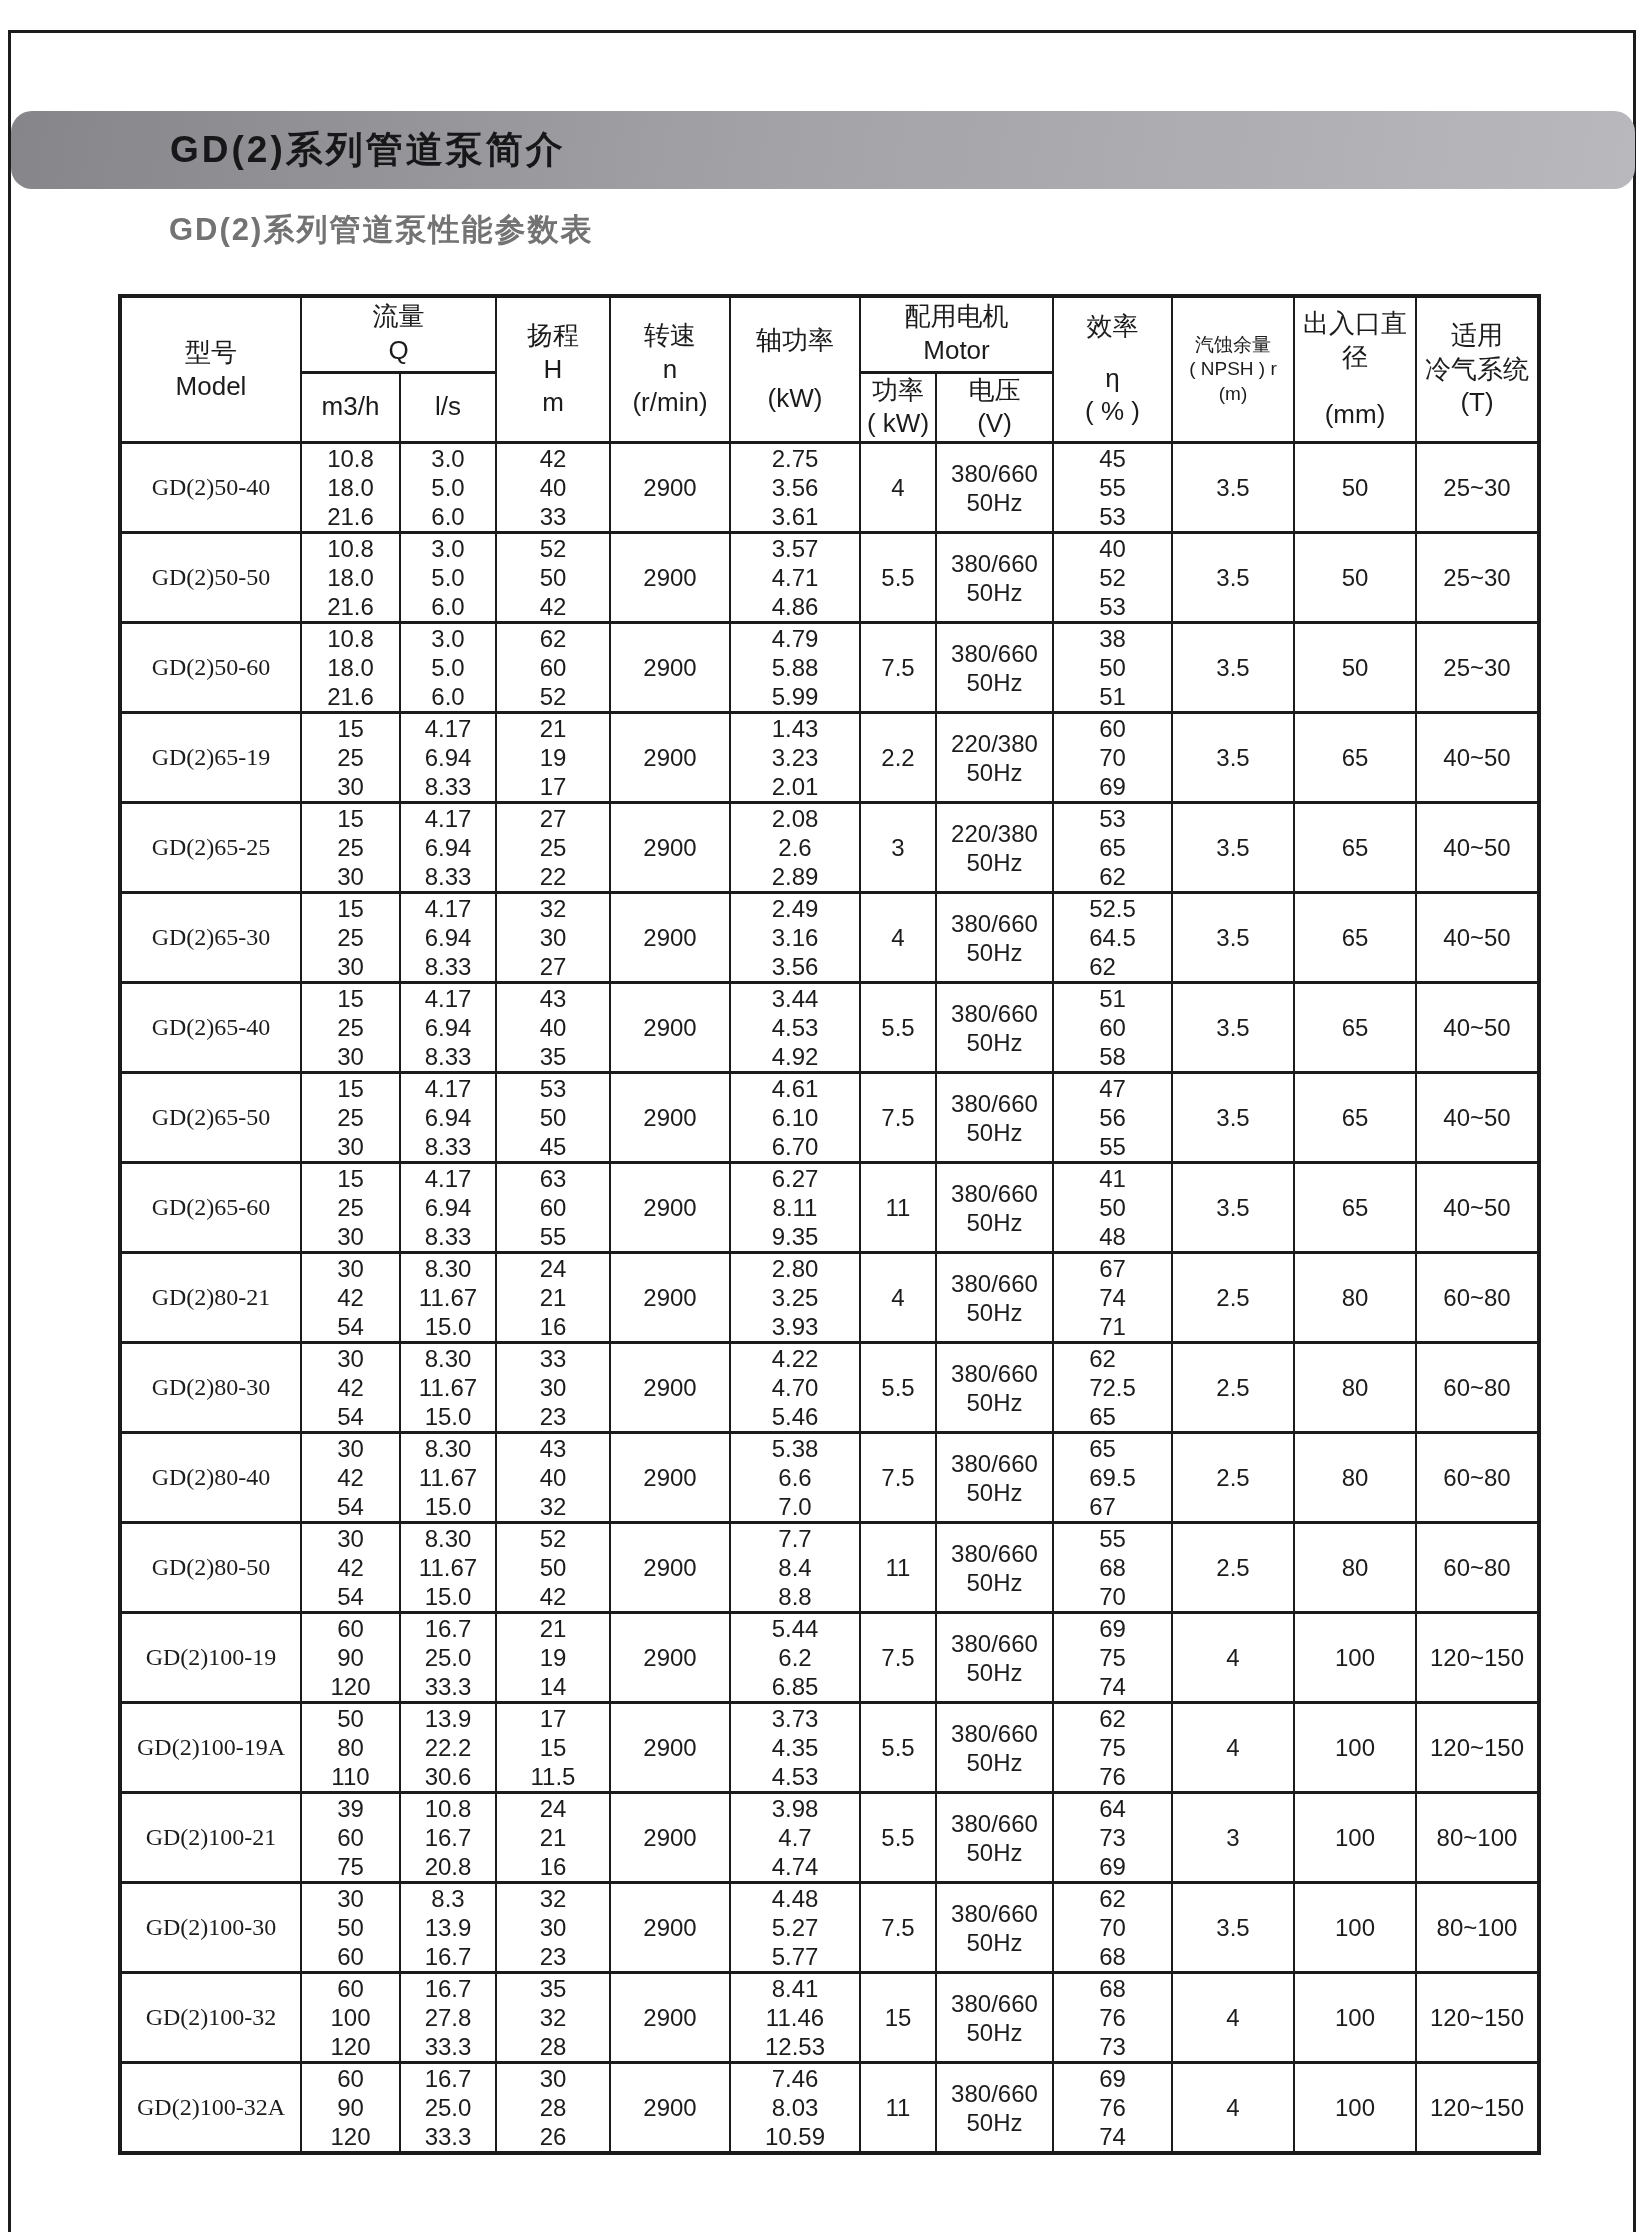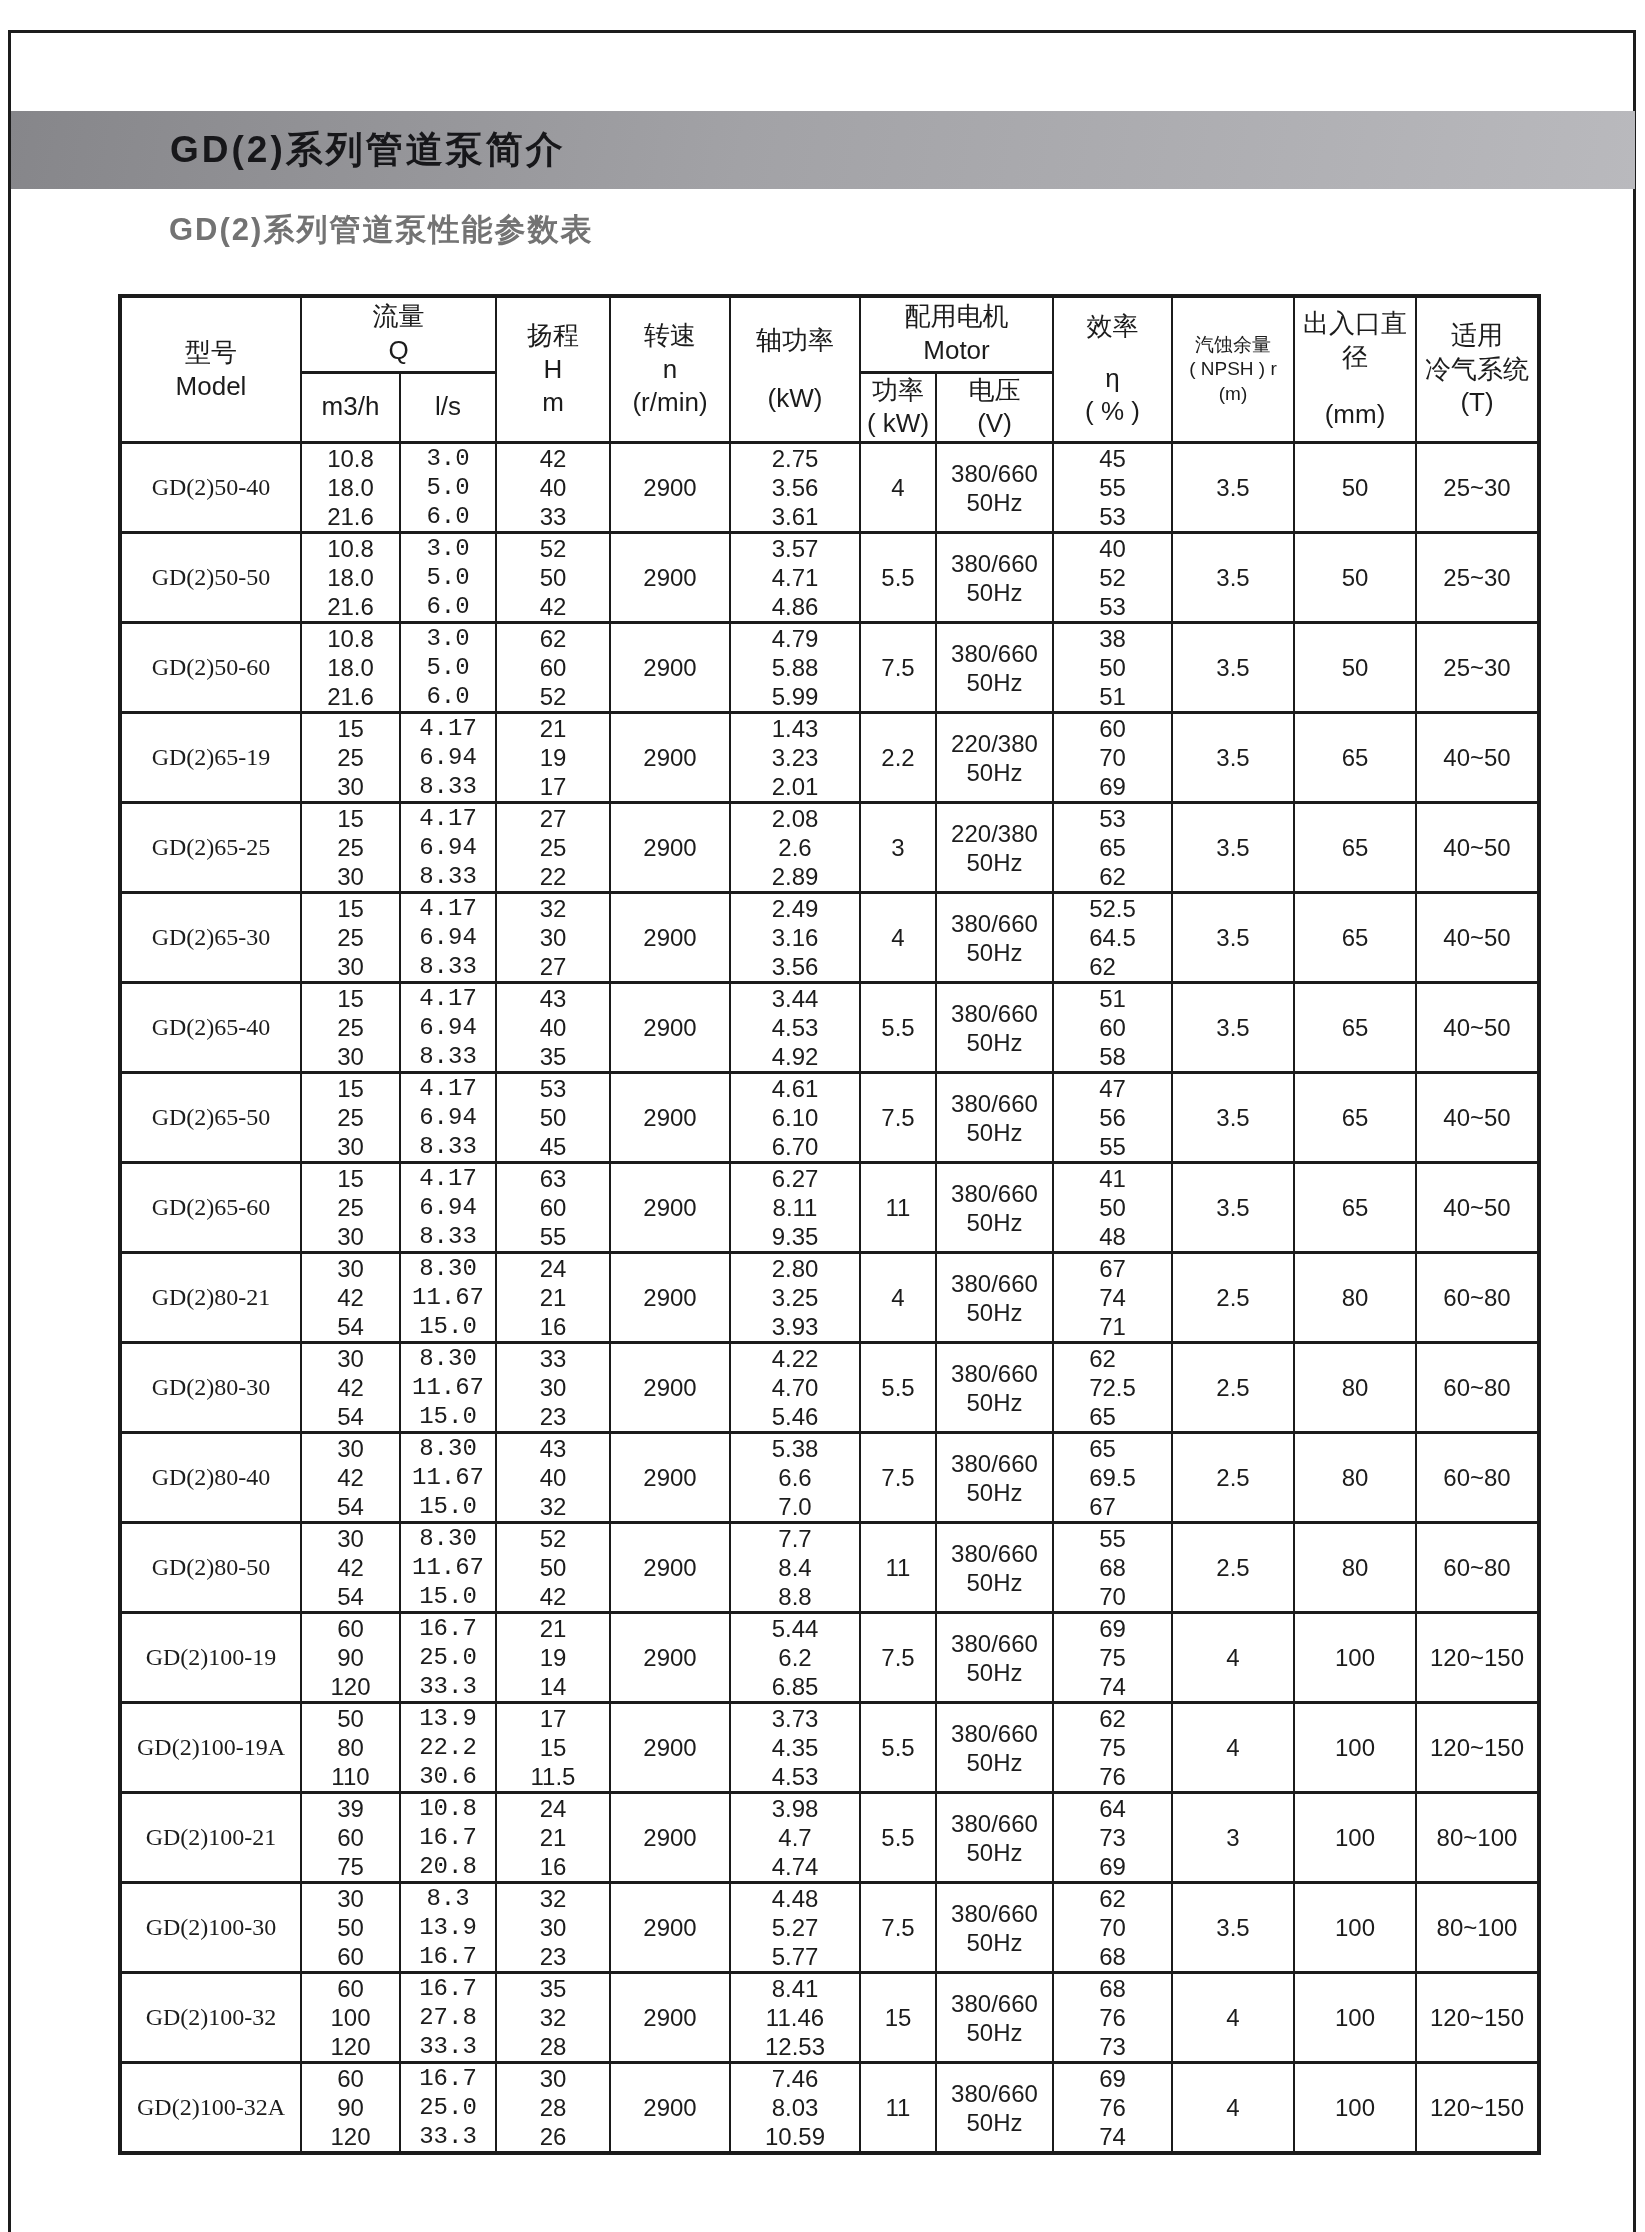--- a/index.html
+++ b/index.html
@@ -8,21 +8,21 @@
     font-family:"Liberation Sans","DejaVu Sans",sans-serif;color:#1a1a1a;
   }
   .page-frame{
     position:absolute;left:8px;top:30px;width:1628px;height:2203px;
     border-top:3px solid #1c1c1c;border-left:3px solid #1c1c1c;border-right:3px solid #1c1c1c;
     box-sizing:border-box;pointer-events:none;
   }
   .banner{
     position:absolute;left:11px;top:111px;width:1624px;height:78px;
     background:linear-gradient(100deg,#86868a 0%,#a2a2a6 45%,#b9b9bd 100%);
-    display:flex;align-items:center;
+    display:flex;align-items:center;border-radius:21px;
   }
   .banner-title{
     margin-left:159px;font-size:37px;font-weight:bold;color:#17171a;letter-spacing:3px;
   }
   .table-title{
     position:absolute;left:169px;top:209px;font-size:31px;font-weight:bold;color:#737373;letter-spacing:2px;
   }
   table.spec{
     position:absolute;left:118px;top:294px;
     border-collapse:collapse;table-layout:fixed;
@@ -38,21 +38,21 @@
   thead th{font-size:26px;line-height:1.3;}
   thead .tier1{height:76px;}
   thead .tier2{height:66px;}
   th.h-npsh{font-size:19px;}
   th.unit-bottom{vertical-align:bottom;padding-bottom:8px;}
   tbody tr{height:88px;}
   .line{line-height:29px;}
   .stack{display:inline-block;text-align:left;}
   td.c-model{text-align:left;padding-left:7px;font-family:Liberation Serif, serif;}
   td.c-m3h{text-align:left;padding-left:26px;}
-  td.c-ls{text-align:left;padding-left:20px;font-family:Liberation Mono, monospace;}
+  td.c-ls{text-align:left;padding-left:20px;}
   td.c-h{text-align:left;padding-left:32px;}
   td.c-shaft{text-align:left;padding-left:40px;}
   td.c-mkw{text-align:left;padding-left:10px;}
   td.c-volt{text-align:left;padding-left:8px;}
   td.c-range{text-align:left;padding-left:8px;}
 </style>
 </head>
 <body>
 
 <div class="page-frame"></div>

